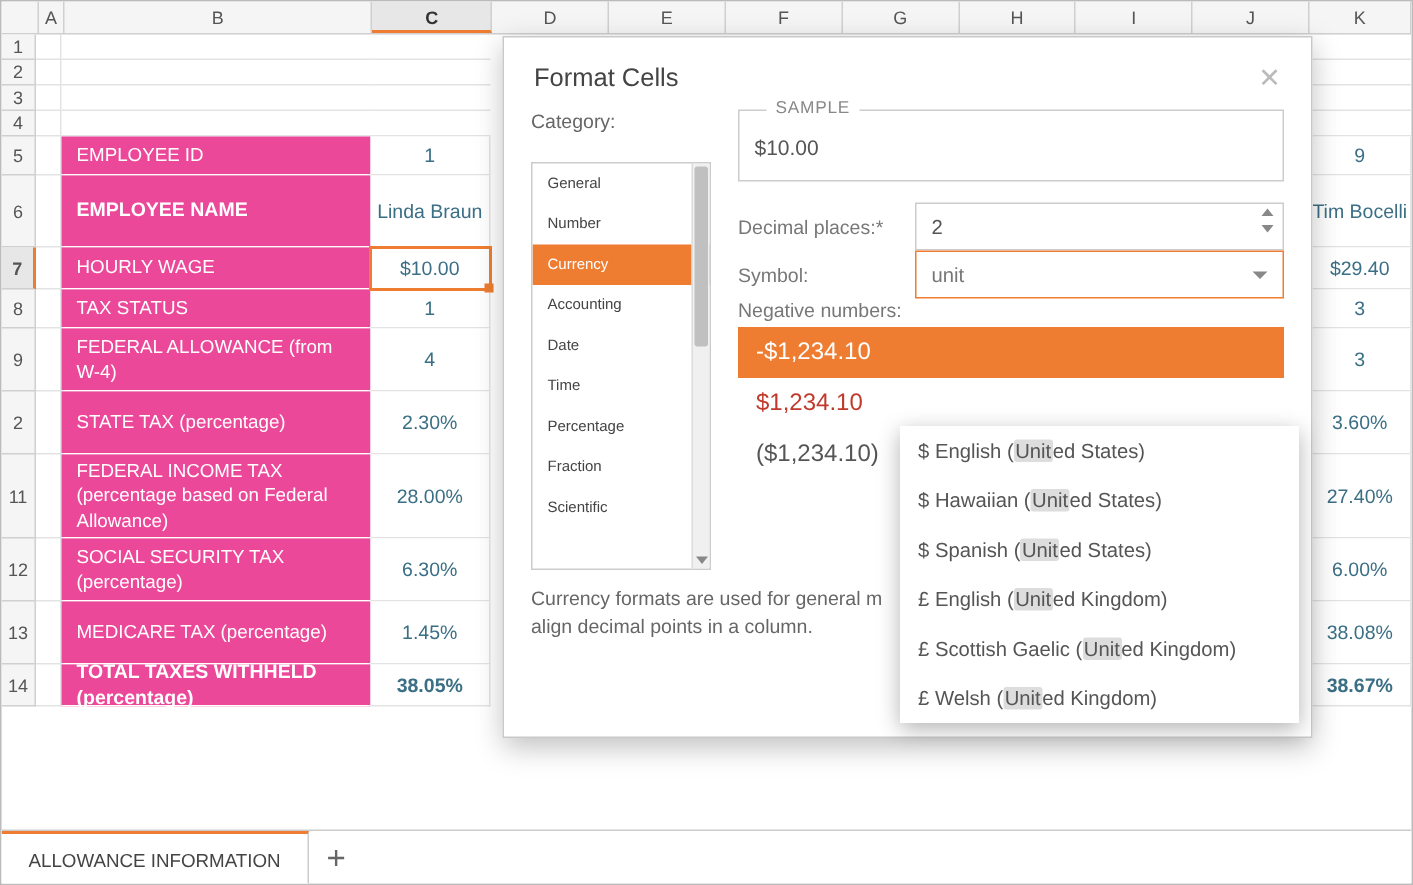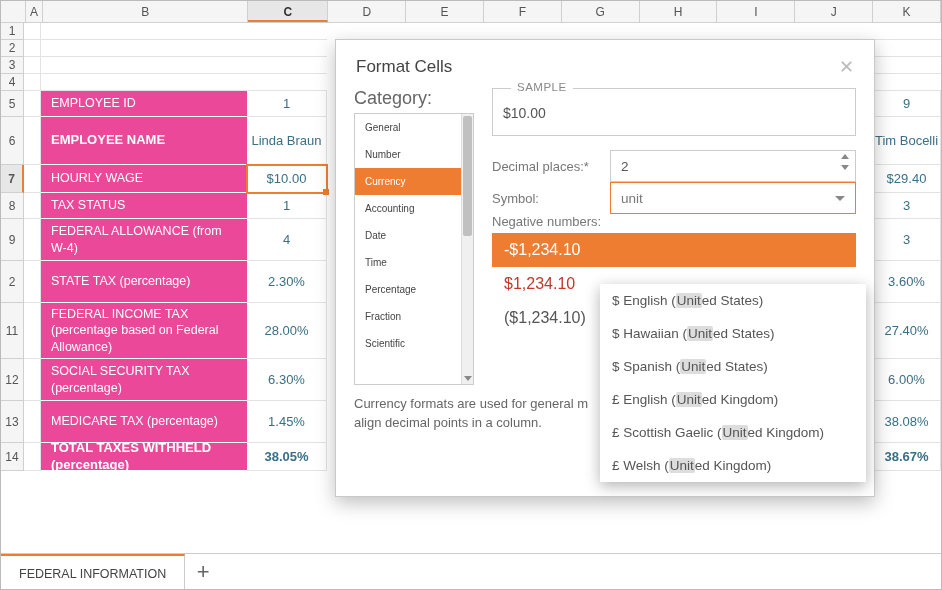--- a/index.html
+++ b/index.html
@@ -153,21 +153,21 @@
     font-size: 22px;
     color: #666;
     line-height: 32px;
     font-weight: 300;
   }
 
   
   .dialog {
     position: absolute;
     left: 334px;
-    top: 38px;
+    top: 23px;
     width: 540px;
     background: #fff;
     border: 1px solid #c9c9c9;
     box-shadow: 0 6px 18px rgba(0,0,0,0.25);
     z-index: 50;
     padding-bottom: 16px;
   }
   .dialog-head {
     display: flex;
     justify-content: space-between;
@@ -176,21 +176,21 @@
   }
   .dialog-title { font-size: 17px; color: #444; }
   .dialog-close { color: #bbb; font-size: 18px; cursor: pointer; }
 
   .dialog-body {
     display: flex;
     padding: 0 18px;
     gap: 18px;
   }
   .cat-side { width: 120px; }
-  .cat-label { color: #666; font-size: 18px; margin-bottom: 4px; }
+  .cat-label { color: #666; font-size: 13px; margin-bottom: 20px; }
   .cat-list {
     border: 1px solid #ccc;
     height: 272px;
     overflow: hidden;
     position: relative;
   }
   .cat-item {
     padding: 8px 10px;
     font-size: 10px;
     color: #444;
@@ -449,21 +449,21 @@
       <div class="data-cell rh-42">3.60%</div>
       <div class="data-cell rh-56">27.40%</div>
       <div class="data-cell rh-42">6.00%</div>
       <div class="data-cell rh-42">38.08%</div>
       <div class="data-cell rh-28 total">38.67%</div>
     </div>
   </div>
 </div>
 
 <div class="sheet-tabs">
-  <div class="sheet-tab">FEDERAL INFORMATION</div>
+  <div class="sheet-tab">ALLOWANCE INFORMATION</div>
   <div class="add-sheet">+</div>
 </div>
 
 <div class="dialog">
   <div class="dialog-head">
     <div class="dialog-title">Format Cells</div>
     <div class="dialog-close">✕</div>
   </div>
 
   <div class="dialog-body">

